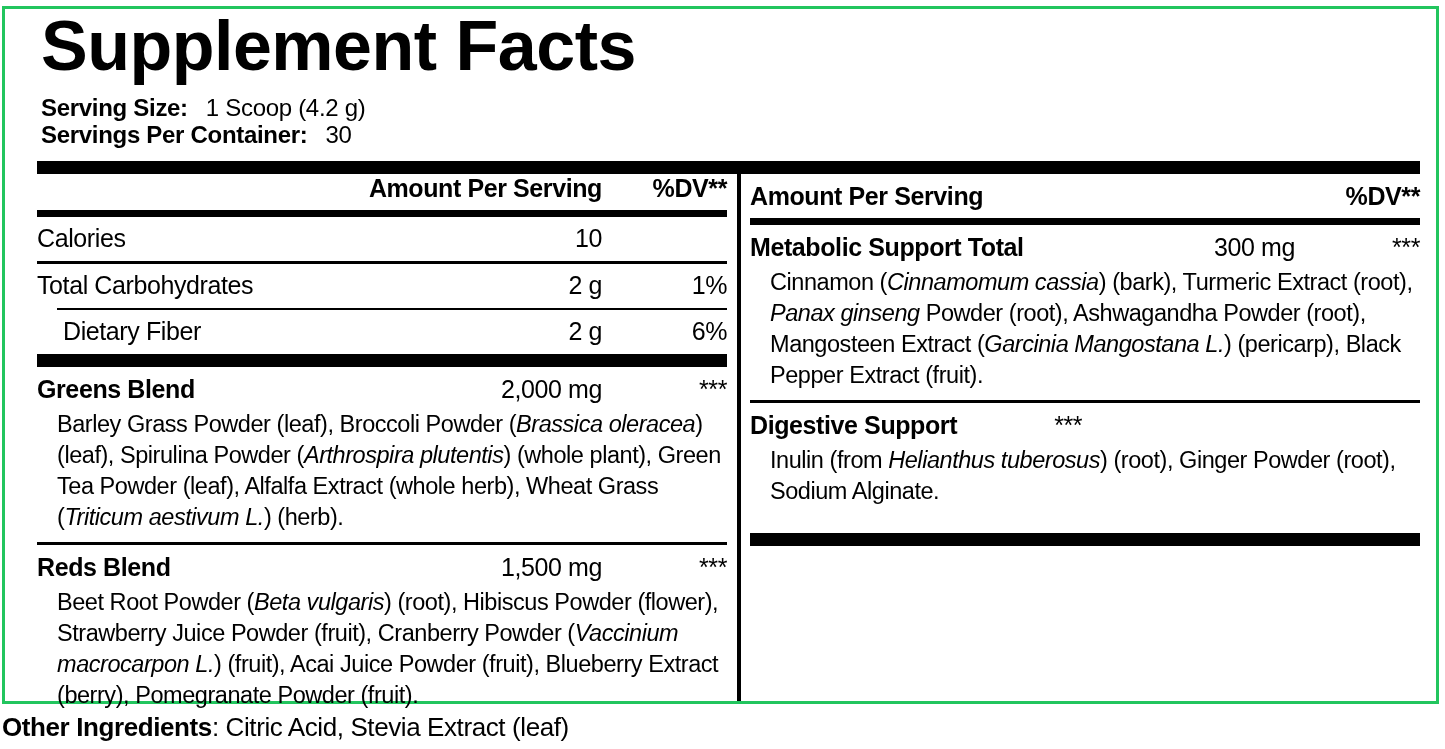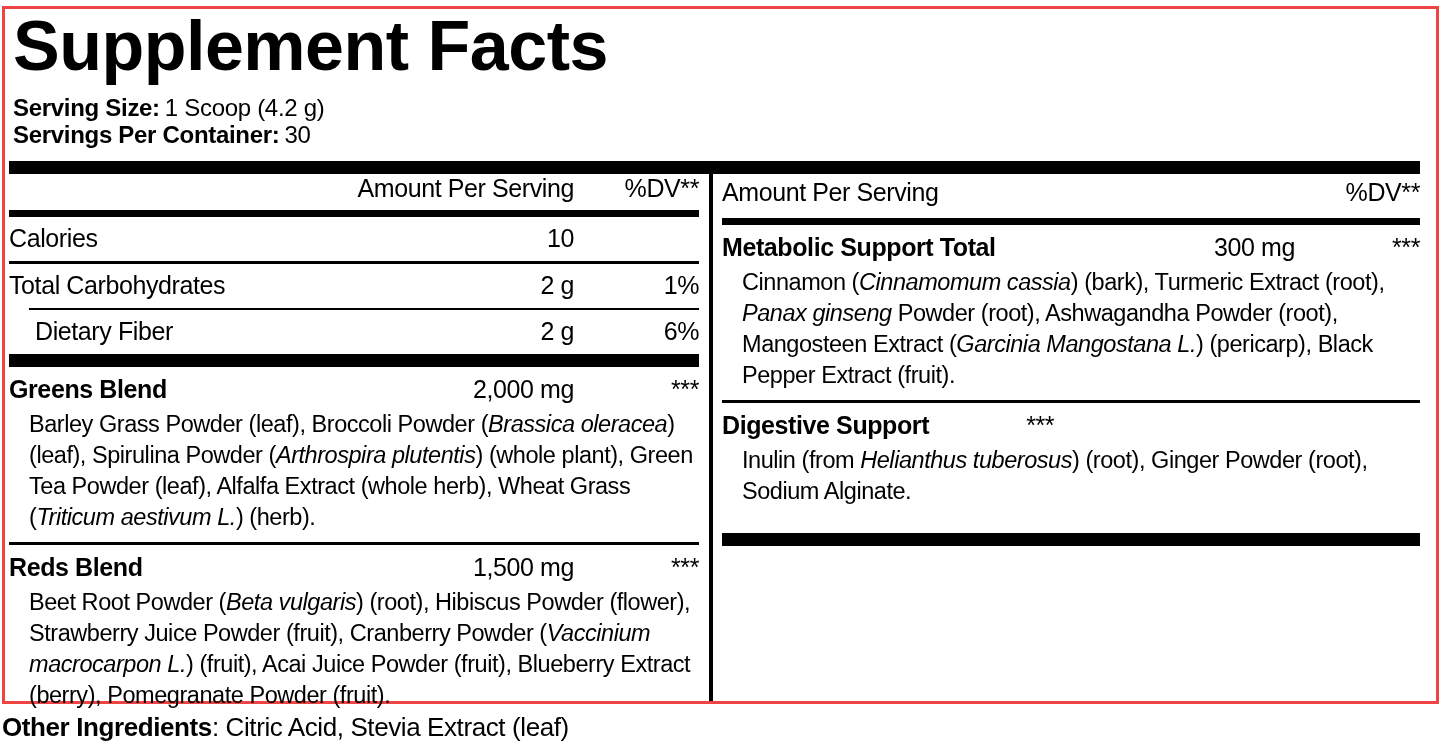--- a/index.html
+++ b/index.html
@@ -3,41 +3,41 @@
 <meta charset="utf-8">
 <style>
   * { margin:0; padding:0; box-sizing:border-box; }
   html,body { background:#fff; }
   body {
     width:1445px; height:749px; position:relative; overflow:hidden;
     font-family:"Liberation Sans", sans-serif; color:#000;
   }
   .panel {
     position:absolute; left:2px; top:6px; width:1437px; height:698px;
-    border:3px solid #ef4444; background:#fff;
-    padding:2px 16px 0 4px; display:flex; flex-direction:column;
+    border:3px solid #22c55e; background:#fff;
+    padding:2px 16px 0 32px; display:flex; flex-direction:column;
   }
   .title {
     font-size:70px; font-weight:800; line-height:1.02;
     letter-spacing:-0.5px; margin:0 0 12px 4px; white-space:nowrap;
   }
   .serving-line { font-size:24px; line-height:27px; margin-left:4px; letter-spacing:-0.3px; }
   .b { font-weight:700; }
-  .serving-line .val { margin-left:5px; }
+  .serving-line .val { margin-left:18px; }
   .bar { height:13px; background:#000; flex:0 0 auto; }
   .bar.top { margin-top:13px; }
   .cols { display:flex; flex:1; min-height:0; }
   .col { display:flex; flex-direction:column; min-width:0; }
   .col.left { flex:0 0 690px; }
   .vdivider { flex:0 0 4px; background:#000; margin:0 9px 0 10px; }
   .col.right { flex:1; }
 
   .hdr-row {
-    display:flex; align-items:center; height:44px; padding-bottom:7px;
-    font-size:25px; font-weight:400; letter-spacing:-0.4px;
+    display:flex; align-items:flex-end; height:44px; padding-bottom:7px;
+    font-size:25px; font-weight:700; letter-spacing:-0.4px;
   }
   .grow-right { flex:1; text-align:right; white-space:nowrap; }
   .grow-left  { flex:1; text-align:left;  white-space:nowrap; }
   .dv-col { flex:0 0 125px; text-align:right; white-space:nowrap; }
   .rule-mid  { height:7px; background:#000; flex:0 0 auto; }
   .rule-thin { height:2.5px; background:#000; flex:0 0 auto; }
   .rule-thin.indent { margin-left:20px; }
 
   .nrow { display:flex; align-items:flex-end; font-size:25px; letter-spacing:-0.4px; padding:7px 0 8px; }
   .nrow .name { white-space:nowrap;text-align:right; }

